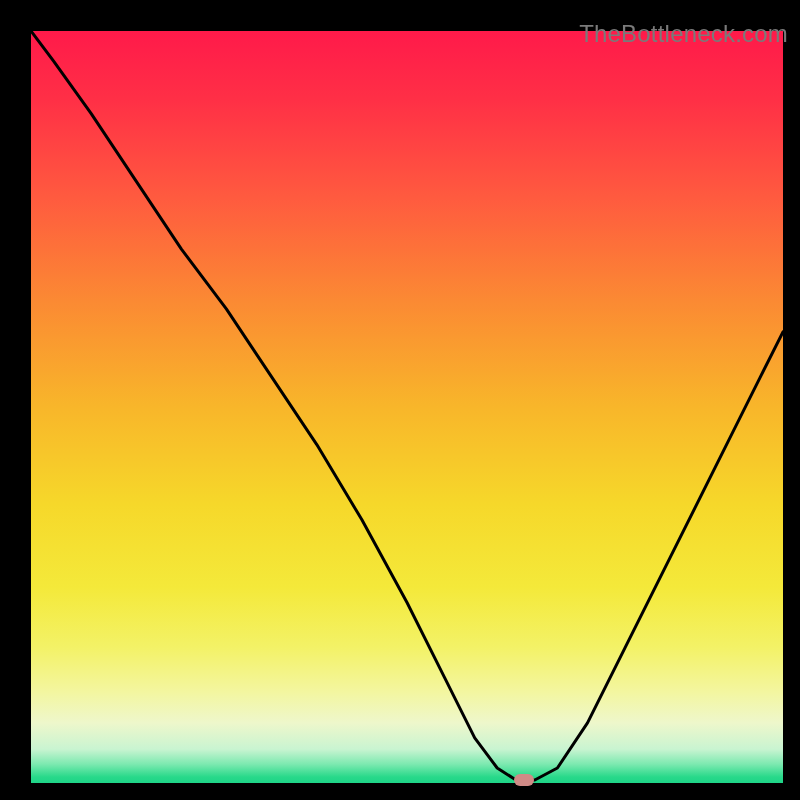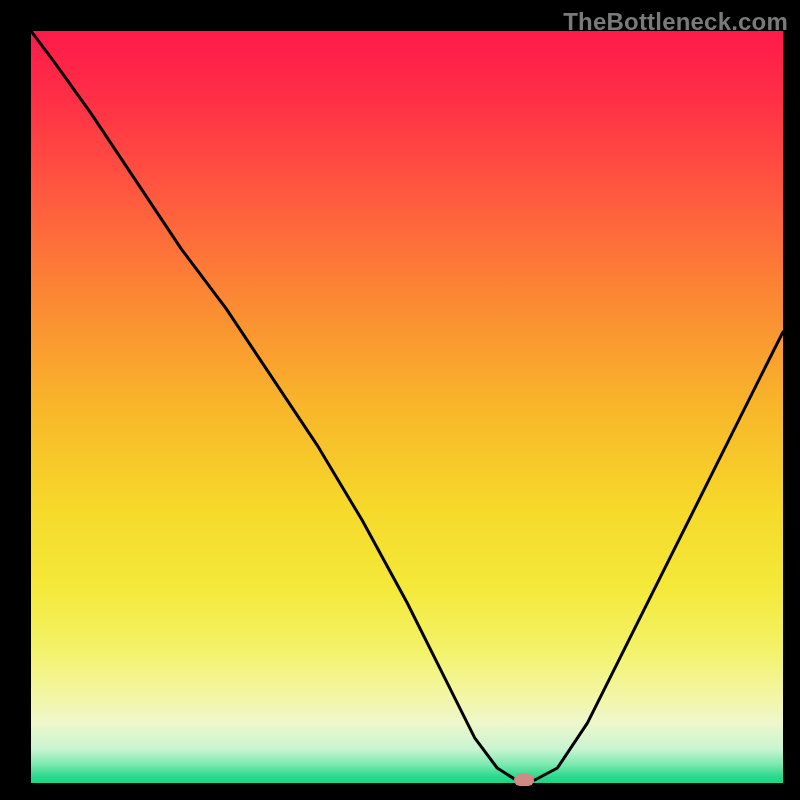--- a/index.html
+++ b/index.html
@@ -11,26 +11,26 @@
     overflow: hidden;
   }
   .frame {
     position: relative;
     width: 800px;
     height: 800px;
     background: #000;
   }
   .watermark {
     position: absolute;
-    top: 8px;
+    top: 20px;
     right: 12px;
     color: #7a7a7a;
     font-family: Arial, Helvetica, sans-serif;
     font-size: 24px;
-    font-weight: 700;
+    font-weight: 400;
     letter-spacing: 0.2px;
     user-select: none;
   }
   svg.plot {
     position: absolute;
     left: 0;
     top: 0;
     width: 800px;
     height: 800px;
   }

